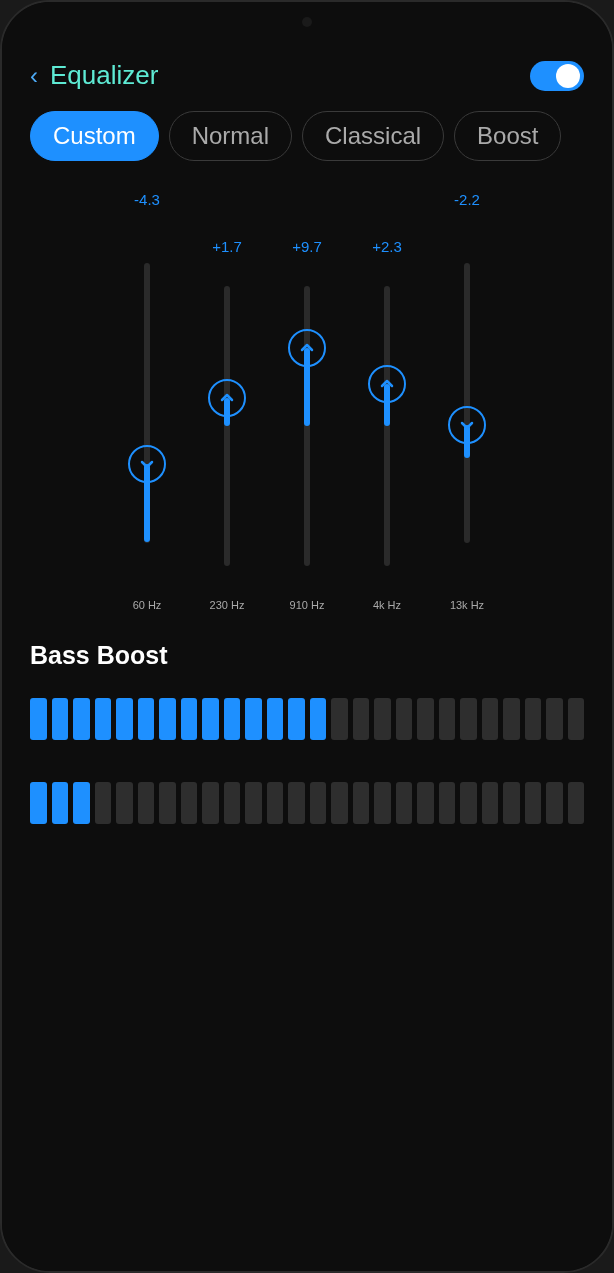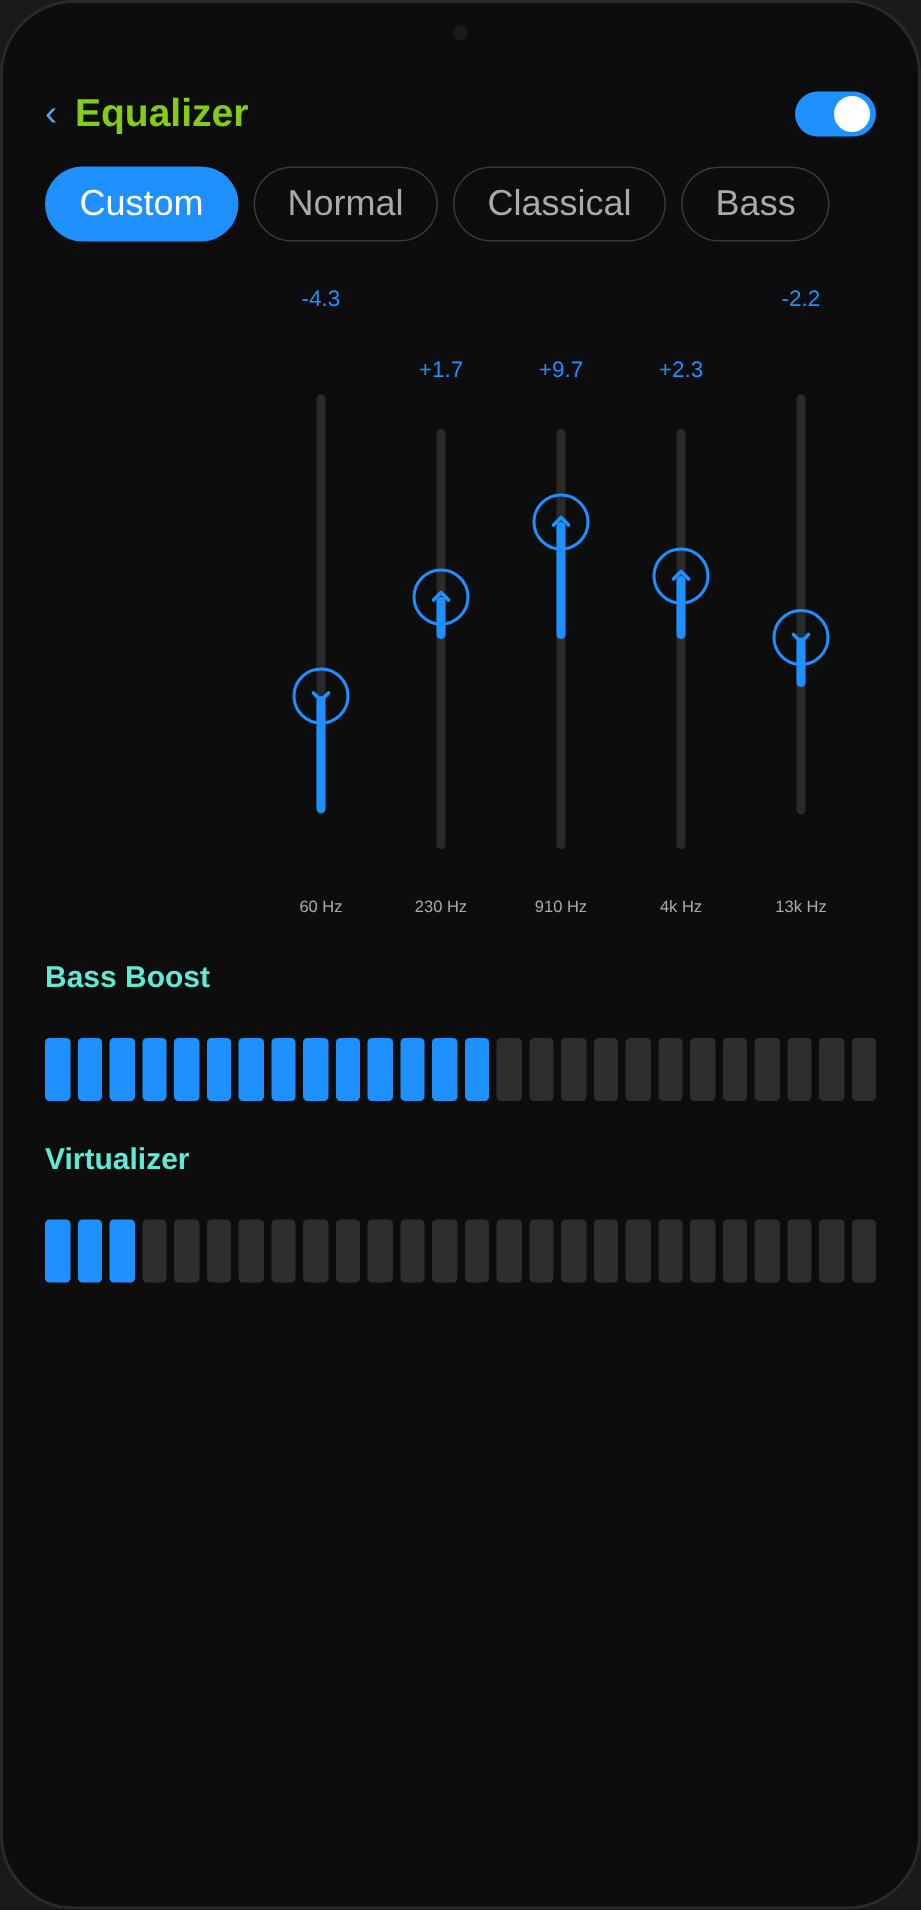--- a/index.html
+++ b/index.html
@@ -50,23 +50,23 @@
       display: flex;
       align-items: center;
       gap: 12px;
     }
     .back-icon {
       color: #4dabf7;
       font-size: 24px;
       cursor: pointer;
     }
     .header-title {
-      color: #84cc16;
+      color: #5eead4;
       font-size: 26px;
-      font-weight: 700;
+      font-weight: 400;
     }
     .toggle-switch {
       width: 54px;
       height: 30px;
       background: #1e90ff;
       border-radius: 15px;
       position: relative;
       cursor: pointer;
     }
     .toggle-switch::after {
@@ -101,21 +101,21 @@
       background: #1e90ff;
       border-color: #1e90ff;
       color: #fff;
     }
     
     .eq-section {
       margin-bottom: 30px;
     }
     .eq-sliders {
       display: flex;
-      justify-content: flex-end;
+      justify-content: center;
       align-items: flex-start;
       height: 420px;
       padding: 0 10px;
     }
     .eq-band {
       display: flex;
       flex-direction: column;
       align-items: center;
       height: 100%;
       width: 80px;
@@ -167,22 +167,22 @@
       height: 16px;
     }
     .eq-label {
       font-size: 11px;
       color: #aaa;
       margin-top: 10px;
       text-align: center;
     }
     
     .section-title {
-      color: #5eead4;
-      font-size: 20px;
+      color: #ffffff;
+      font-size: 25px;
       font-weight: 600;
       margin-bottom: 14px;
     }
     .bar-section {
       margin-bottom: 28px;
     }
     .bars-row {
       display: flex;
       gap: 5px;
       align-items: flex-end;
@@ -210,21 +210,21 @@
         <span class="back-icon">‹</span>
         <span class="header-title">Equalizer</span>
       </div>
       <div class="toggle-switch"></div>
     </div>
 
     <div class="preset-row" id="preset-row">
         <button class="preset-btn active">Custom</button>
         <button class="preset-btn">Normal</button>
         <button class="preset-btn">Classical</button>
-        <button class="preset-btn">Bass</button>
+        <button class="preset-btn">Boost</button>
       </div>
 
     <div class="eq-section">
       <div class="eq-sliders" id="eq-sliders">
           <div class="eq-band">
             <div class="eq-value negative">-4.3</div>
             <div class="slider-container">
               <div class="slider-track" style="height: 280px;">
                 <div class="slider-fill" style="bottom: 0%; top: 72%; height: 28%;"></div>
                 <div class="slider-handle" style="top: 72%; transform: translate(-50%, -50%);">
@@ -321,21 +321,20 @@
           <div class="bar-segment inactive"></div>
           <div class="bar-segment inactive"></div>
           <div class="bar-segment inactive"></div>
           <div class="bar-segment inactive"></div>
           <div class="bar-segment inactive"></div>
           <div class="bar-segment inactive"></div>
         </div>
     </div>
 
     <div class="bar-section">
-      <div class="section-title">Virtualizer</div>
       <div class="bars-row" id="virtualizer-bars">
           <div class="bar-segment active"></div>
           <div class="bar-segment active"></div>
           <div class="bar-segment active"></div>
           <div class="bar-segment inactive"></div>
           <div class="bar-segment inactive"></div>
           <div class="bar-segment inactive"></div>
           <div class="bar-segment inactive"></div>
           <div class="bar-segment inactive"></div>
           <div class="bar-segment inactive"></div>

